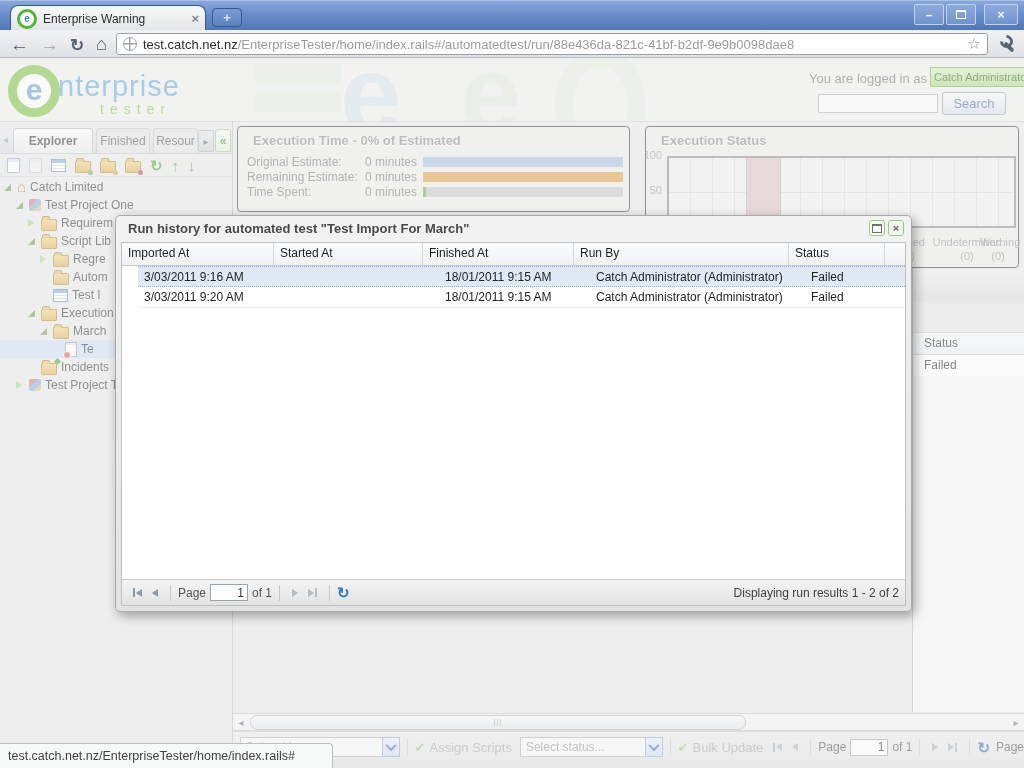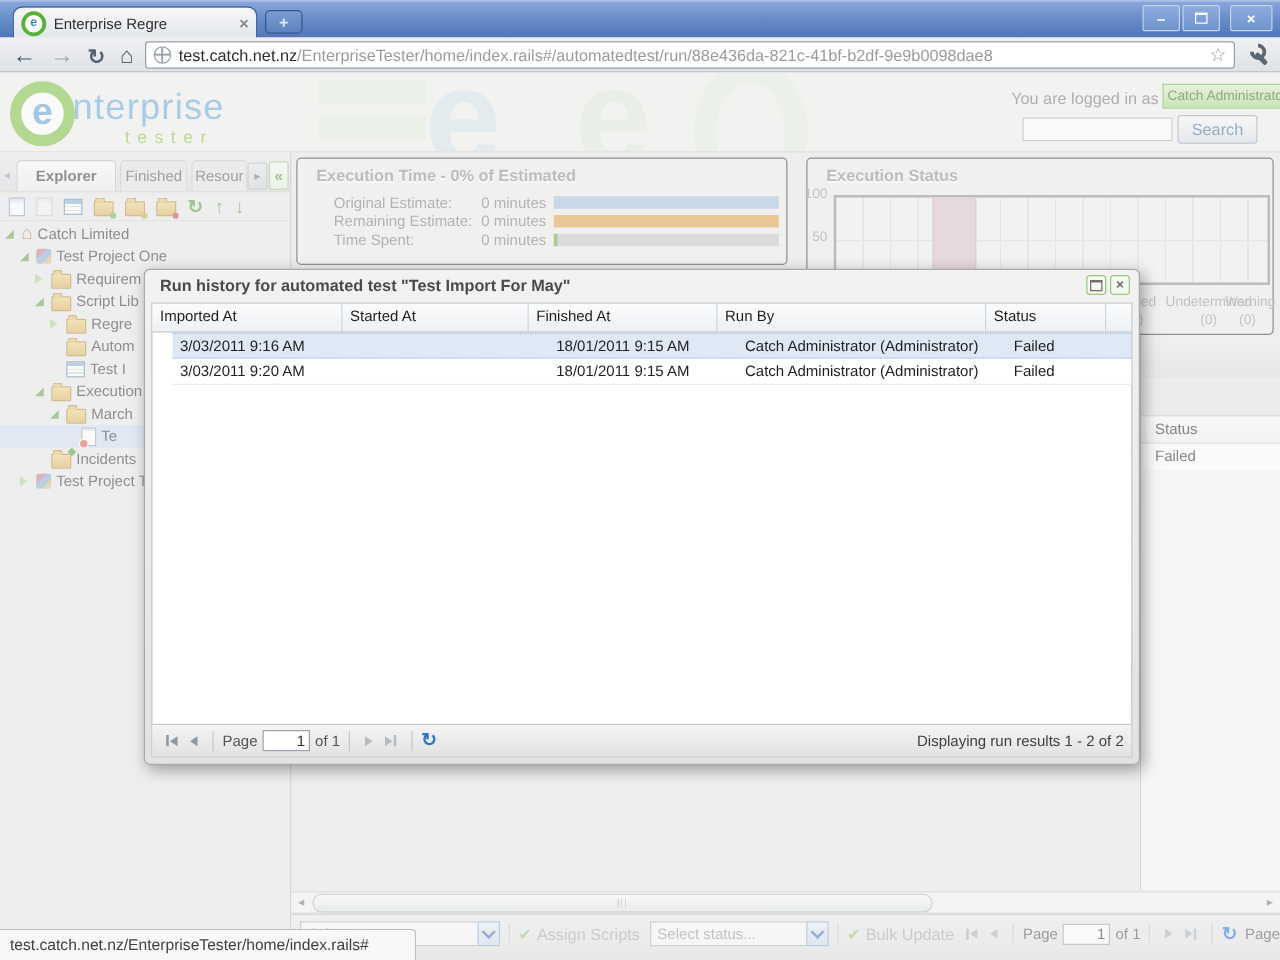--- a/index.html
+++ b/index.html
@@ -107,21 +107,21 @@
     box-shadow:inset 0 2px 0 #dfe7ee;}
   .icon-script::after{content:"";position:absolute;left:-3px;bottom:-3px;width:6px;height:6px;border-radius:50%;
     background:#e2634f;border:1px solid #fff;}
   .icon-folder .star{position:absolute;top:-5px;right:-4px;width:5px;height:5px;background:#59a43c;transform:rotate(45deg);}
   .tlabel{white-space:nowrap;}
 
   
   .panel{background:#ededec;border:1px solid #404040;border-radius:4px;box-sizing:border-box;}
   .ptitle{font-weight:bold;font-size:13px;color:#8f8f8f;text-shadow:0 1px 0 #fff;}
   .et-row{position:absolute;left:9px;width:376px;height:12px;display:flex;align-items:center;}
-  .et-label{width:118px;color:#7d7d7d;font-size:12px;flex:none;margin-left:20px;}
+  .et-label{width:118px;color:#7d7d7d;font-size:12px;flex:none;}
   .et-val{width:58px;color:#7d7d7d;font-size:12px;flex:none;}
   .et-bar{height:10px;flex:1;}
   .spent-track{height:10px;flex:1;background:#c6c6c6;position:relative;}
   .spent-track i{position:absolute;left:0;top:0;width:3px;height:10px;background:#76aa52;}
 
   
   .plot{left:667px;top:156px;width:345px;height:68px;border:2px solid #8e8e8e;background:#f1f1f1;box-sizing:content-box;
     background-image:linear-gradient(#dadada,#dadada),repeating-linear-gradient(90deg,transparent 0 21px,#dadada 21px 22px);
     background-size:100% 1px,100% 100%;background-position:0 50%,0 0;background-repeat:no-repeat,repeat;}
   .ytick{position:absolute;width:20px;text-align:right;color:#9a9a9a;font-size:11px;}
@@ -193,21 +193,21 @@
     color:#3f3f3f;font-size:12.5px;white-space:nowrap;overflow:hidden;}
 </style>
 </head>
 <body>
 
 <div id="screen">
 
   <div class="abs titlebar">
     <div class="abs tab">
       <span class="favicon">e</span>
-      <span class="tabtitle">Enterprise Regre</span>
+      <span class="tabtitle">Enterprise Warning</span>
       <span class="tabclose">×</span>
     </div>
     <div class="abs newtab">+</div>
     <div class="abs winbtns">
       <div class="winbtn">–</div>
       <div class="winbtn">
           <span class="restore-glyph"></span>
         </div>
       <div class="winbtn close">×</div>
     </div>
@@ -429,21 +429,21 @@
         <i class="pbar"></i>
       </span>
     <span class="tsep"></span>
     <span class="bluglyph">↻</span>
     <span class="pglabel" style="margin-left:6px;">Page</span>
   </div>
 
   <div class="abs mask"></div>
 
   <div class="abs modal">
-    <span class="mtitle">Run history for automated test "Test Import For May"</span>
+    <span class="mtitle">Run history for automated test "Test Import For March"</span>
     <div class="mtools">
       <span class="mtool">
           <span class="restore-glyph" style="border-color:#707070;"></span>
         </span>
       <span class="mtool">×</span>
     </div>
     <div class="mbody">
       <div class="ghead">
         <span class="gcell" style="width:152px;">Imported At</span>
         <span class="gcell" style="width:149px;">Started At</span>

